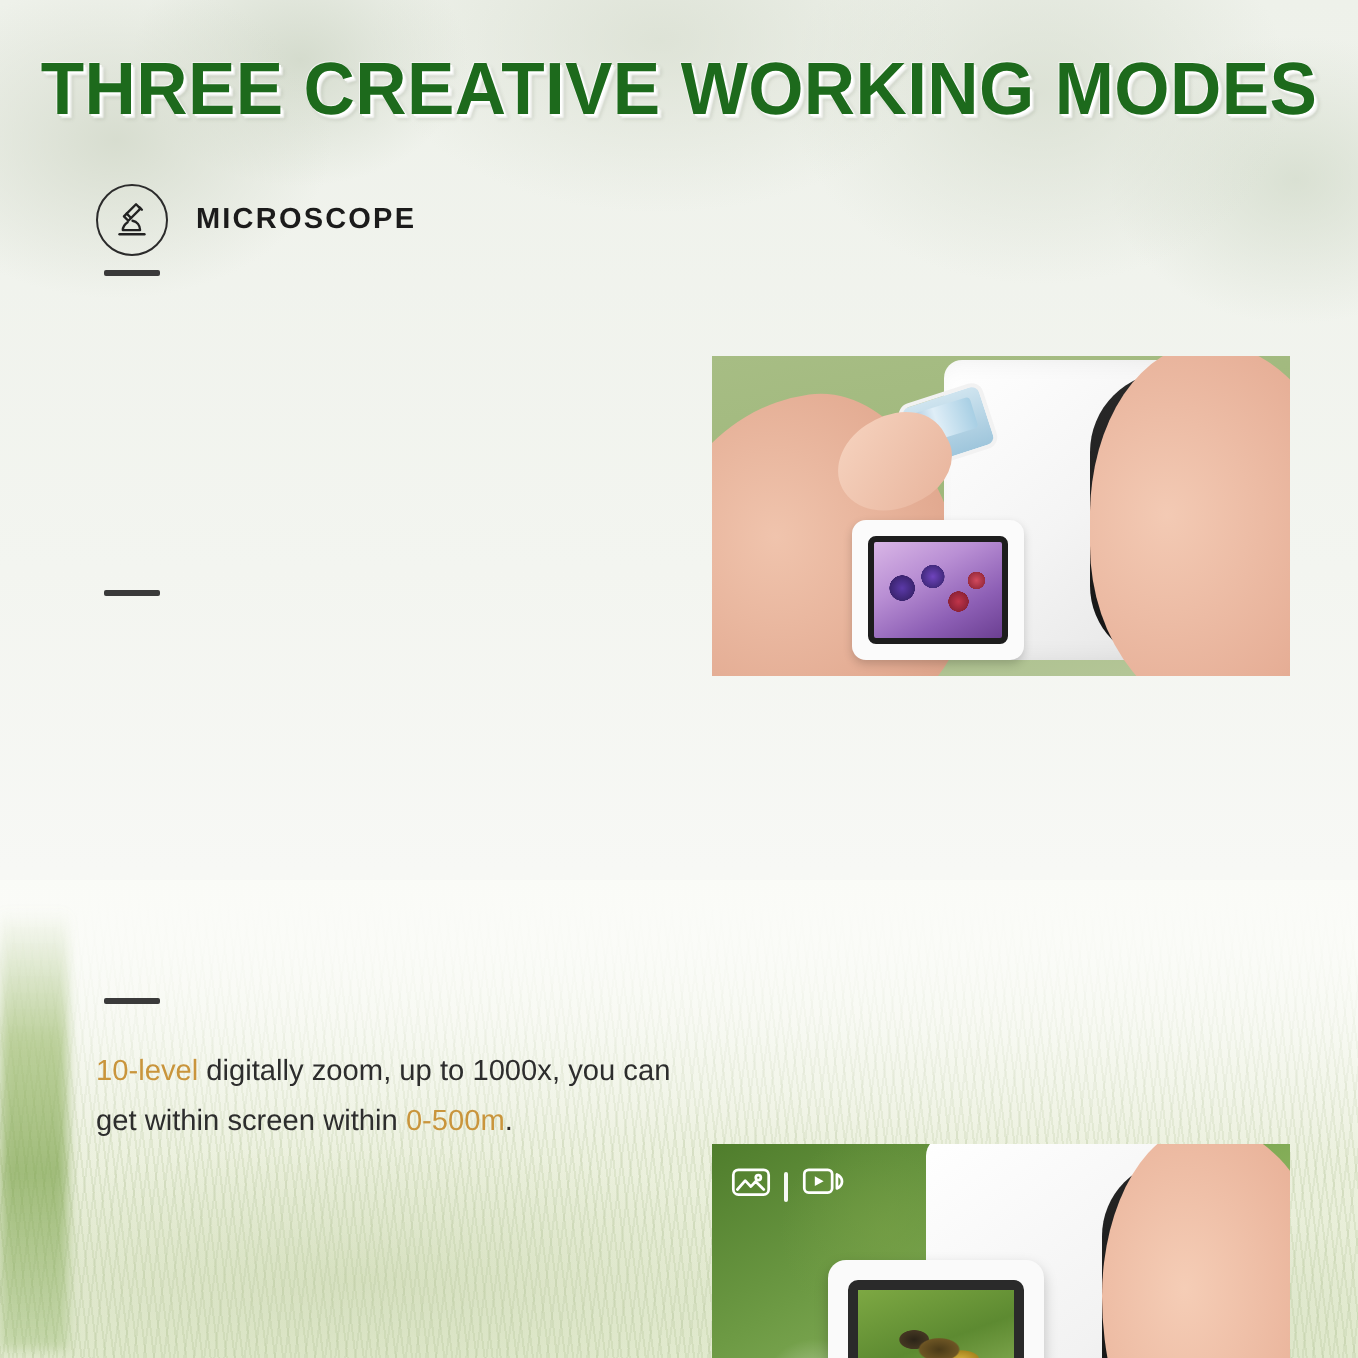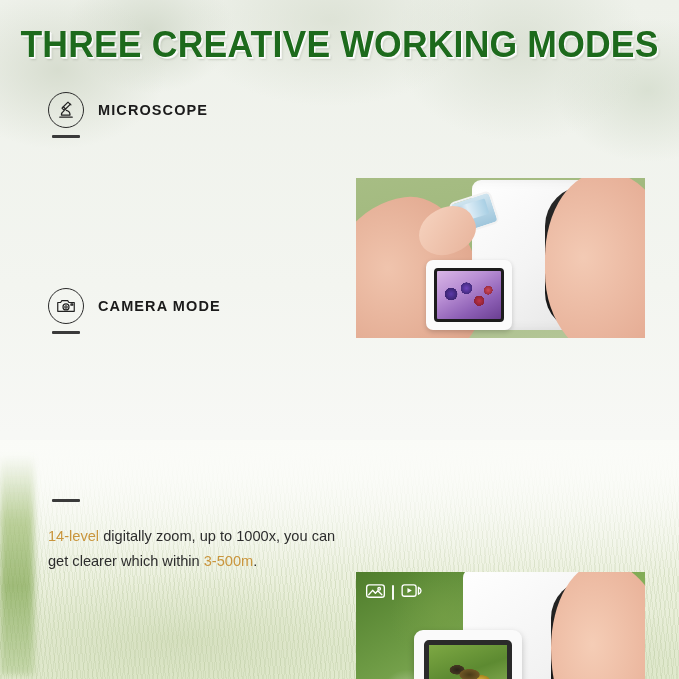--- a/index.html
+++ b/index.html
@@ -307,31 +307,20 @@
         <div class="p1-thumb"></div>
         <div class="p1-screenframe"></div>
         <div class="p1-screen"></div>
         <div class="p1-hand-r"></div>
       </div>
     </div>
   </div>
 
   <div class="section" id="sec-1">
     <div class="text-col">
-      <div class="head-row">
-        <div class="icon-circle">
-          <svg width="22" height="22" viewBox="0 0 24 24" fill="none" stroke="#222" stroke-width="1.3" stroke-linecap="round" stroke-linejoin="round">
-            <path d="M3 8.2h3.1l1.4-2h6.3l1.4 2H21v9.6H3z"></path>
-            <circle cx="12" cy="13" r="3.3"></circle>
-            <circle cx="12" cy="13" r="1.3"></circle>
-            <rect x="17.4" y="9.7" width="2" height="1.5"></rect>
-          </svg>
-        </div>
-        <div class="mode-title">CAMERA MODE</div>
-      </div>
       <div class="icon-underline"></div>
     </div>
 
     <div class="photo" id="photo-1">
       <div class="photo-inner">
         <div class="p2-bg"></div>
         <div class="p2-flower"></div>
         <div class="p2-body"></div>
         <div class="p2-panel"></div>
         <div class="p2-dpad"></div>
@@ -358,18 +347,18 @@
             </svg>
           </span>
         </div>
       </div>
     </div>
   </div>
 
   <div class="section" id="sec-2">
     <div class="text-col">
       <div class="icon-underline"></div>
-      <div class="body-text"><span class="hl" style="color: rgb(201, 149, 60);">14-level</span><span> digitally zoom, up to 1000x, you can get clearer which within </span><span class="hl" style="color: rgb(201, 149, 60);">3-500m</span><span>.</span></div>
+      <div class="body-text"><span class="hl" style="color: rgb(201, 149, 60);">10-level</span><span> digitally zoom, up to 1000x, you can get within screen within </span><span class="hl" style="color: rgb(201, 149, 60);">0-500m</span><span>.</span></div>
     </div>
 
   </div>
 
 </div>
 
 </body></html>

